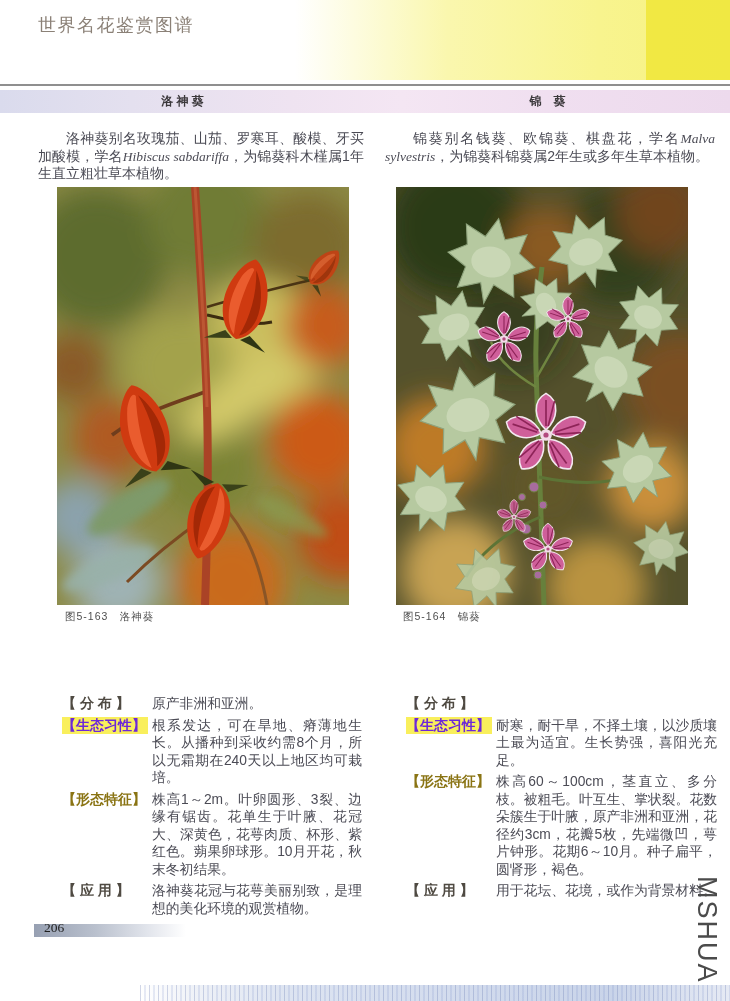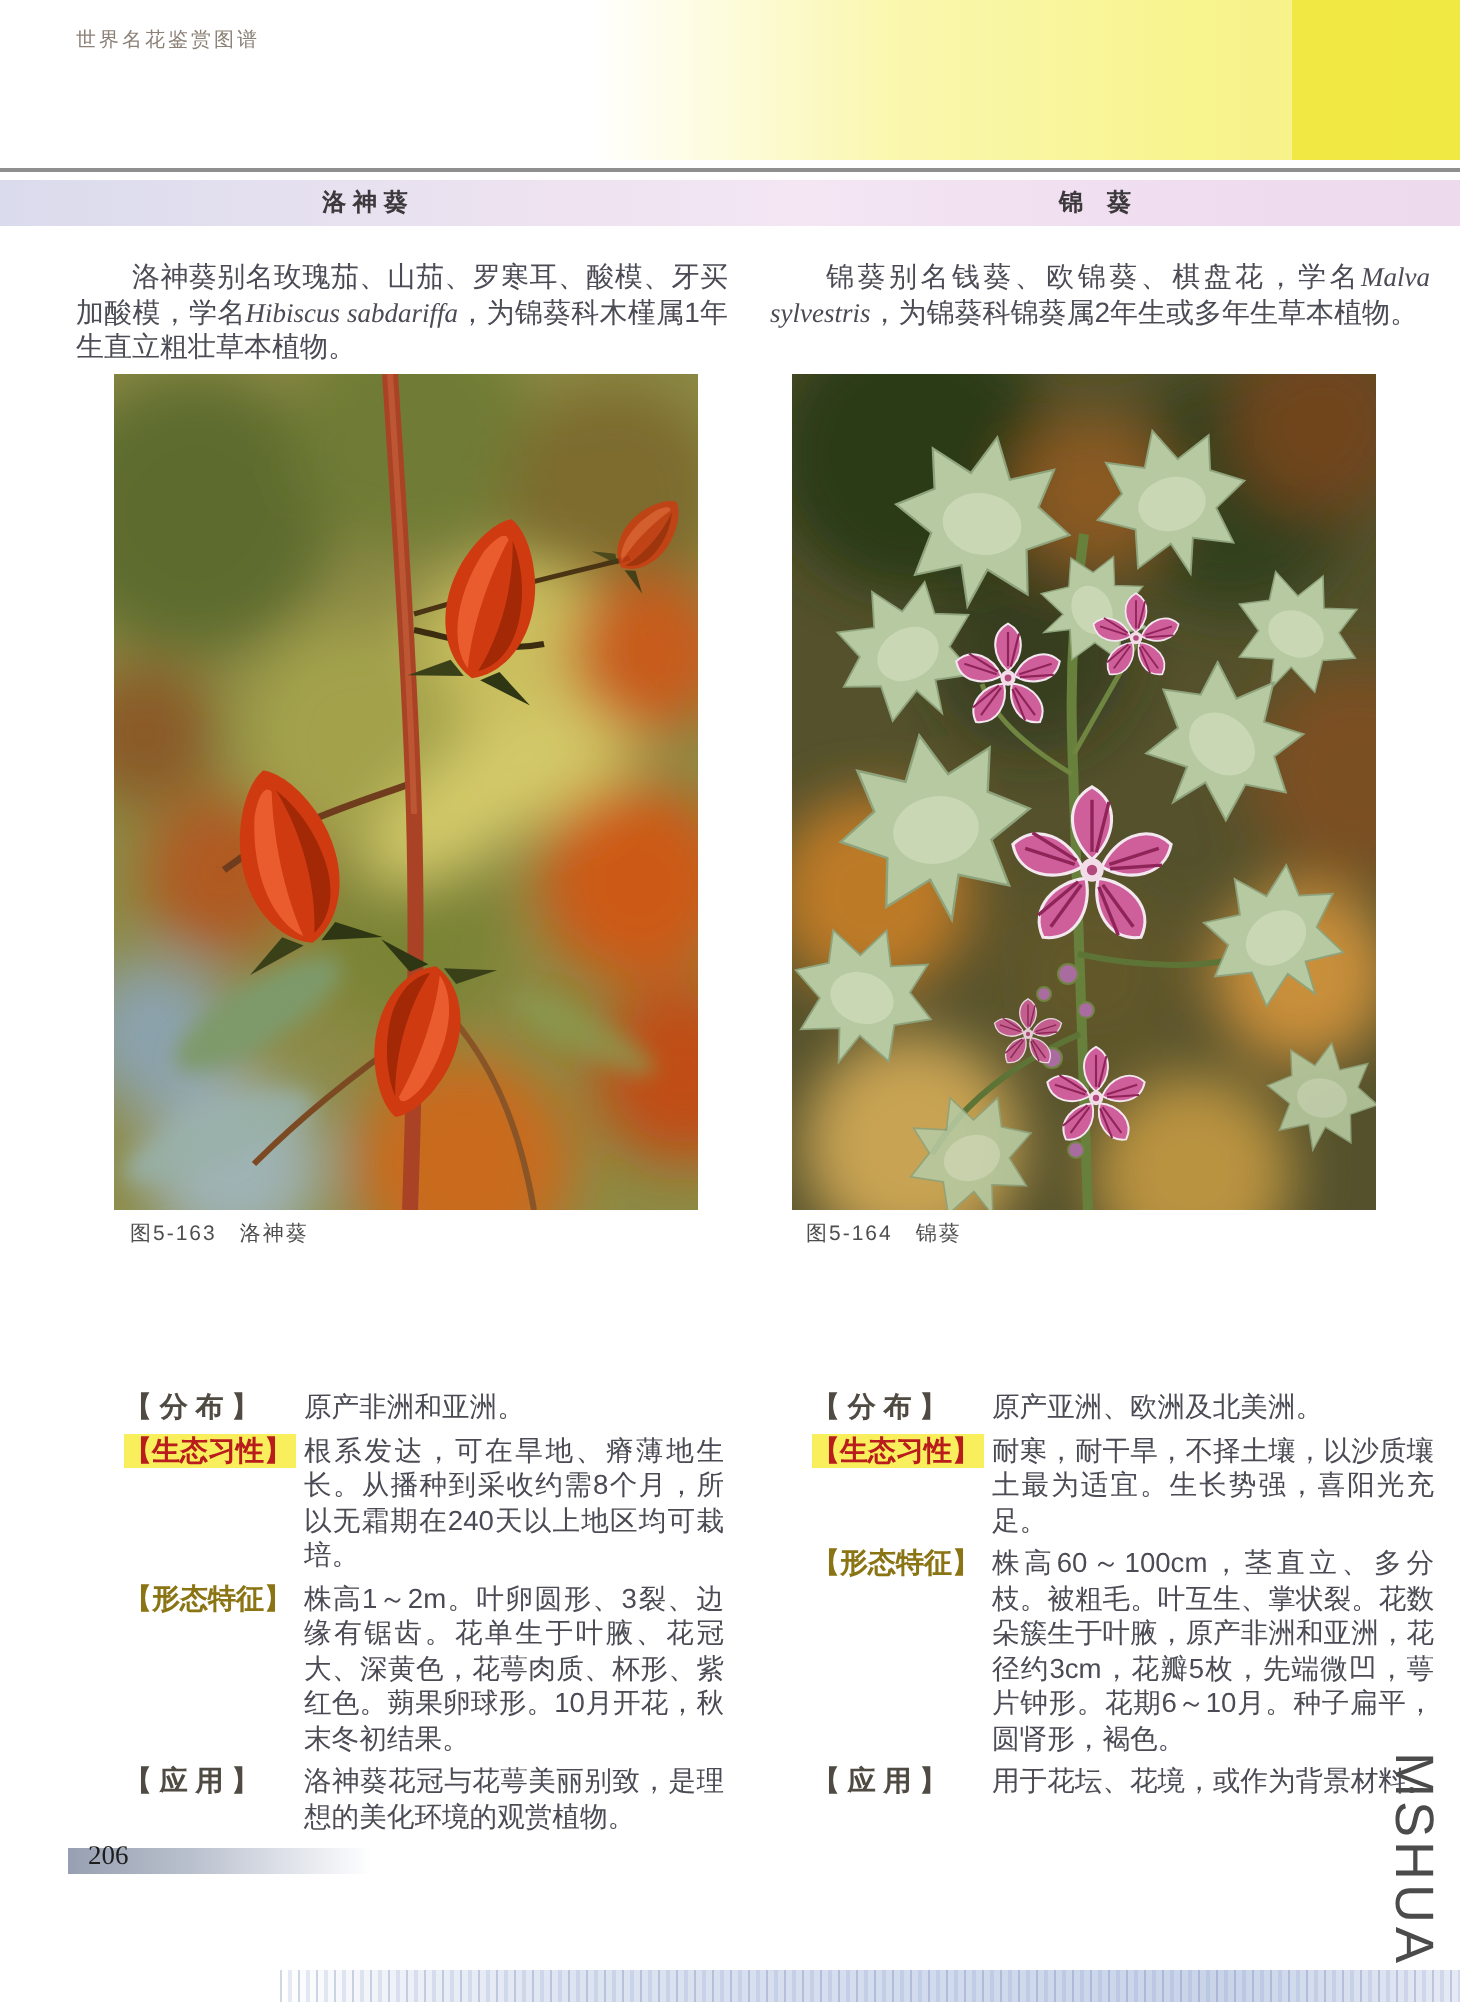--- a/index.html
+++ b/index.html
@@ -1,19 +1,19 @@
 <!DOCTYPE html>
 <html><head>
 <meta charset="utf-8">
 <style>
   html,body{margin:0;padding:0;background:#ffffff;}
   #page{position:relative;width:730px;height:1001px;background:#ffffff;overflow:hidden;
         font-family:"Liberation Sans",sans-serif;}
 
-  .book-header{position:absolute;left:38px;top:13px;font-size:10px;color:#8b8177;letter-spacing:1.5px;}
+  .book-header{position:absolute;left:38px;top:13px;font-size:18px;color:#8b8177;letter-spacing:1.5px;}
 
   .yellow-band{position:absolute;left:295px;top:0;width:435px;height:80px;
       background:linear-gradient(90deg,rgba(250,248,190,0) 0%,#faf7ae 35%,#f8f48e 70%,#f6f182 100%);}
   .yellow-block{position:absolute;right:0;top:0;width:84px;height:80px;background:#f0e73c;opacity:.9;}
 
   .header-rule{position:absolute;left:0;top:84px;width:730px;height:2px;background:#8f8f8f;}
 
   .title-band{position:absolute;left:0;top:90px;width:730px;height:23px;
       background:linear-gradient(90deg,#dadbed 0%,#e4e0ef 18%,#efe3f1 40%,#f4e6f3 55%,#f0dff0 75%,#eddaed 100%);}
   .title-half{position:absolute;top:0;width:365px;text-align:center;line-height:23px;
@@ -31,21 +31,21 @@
 
   .caption{position:absolute;top:610px;font-size:10.5px;color:#4e4e4e;letter-spacing:1px;}
   .caption.left{left:65px;text-align:center;} .caption.right{left:403px;}
 
   .sections{position:absolute;top:695px;}
   .sections.left{left:62px;width:300px;} .sections.right{left:406px;width:311px;}
   .section-row{display:flex;margin-bottom:4px;}
   .section-label{flex:0 0 86px;font-weight:bold;font-size:14px;line-height:17.5px;
       color:#4f4a42;white-space:nowrap;align-self:flex-start;}
   .section-label.olive{color:#8a7414;}
-  .section-label.hl{color:#b91c1c;background:#f9ef5c;}
+  .section-label.hl{color:#6d28d9;background:#f9ef5c;}
   .section-text{flex:1;font-size:13.8px;line-height:17.5px;color:#4b4b55;text-align:justify;margin-left:4px;}
 
   .pagebar{position:absolute;left:34px;top:924px;width:152px;height:13px;
       background:linear-gradient(90deg,#97a0b2 0%,#b9c0cd 40%,#e2e5ec 75%,rgba(255,255,255,0) 100%);}
   .pagenum{position:absolute;left:44px;top:920px;font-family:"Liberation Serif",serif;
       font-size:13.5px;color:#1d1d1d;}
 
   .bottom-strip{position:absolute;left:140px;top:985px;width:590px;height:16px;
       background:
         repeating-linear-gradient(90deg,rgba(90,110,170,.28) 0 1px,rgba(255,255,255,0) 1px 4px,
@@ -228,21 +228,20 @@
     </div>
     <div class="section-row">
       <span class="section-label">【 应 用 】</span>
       <span class="section-text">洛神葵花冠与花萼美丽别致，是理想的美化环境的观赏植物。</span>
     </div>
   </div>
 
   <div class="sections right">
     <div class="section-row">
       <span class="section-label">【 分 布 】</span>
-      <span class="section-text">原产亚洲、欧洲及北美洲。</span>
     </div>
     <div class="section-row">
       <span class="section-label hl">【生态习性】</span>
       <span class="section-text">耐寒，耐干旱，不择土壤，以沙质壤土最为适宜。生长势强，喜阳光充足。</span>
     </div>
     <div class="section-row">
       <span class="section-label olive">【形态特征】</span>
       <span class="section-text">株高60～100cm，茎直立、多分枝。被粗毛。叶互生、掌状裂。花数朵簇生于叶腋，原产非洲和亚洲，花径约3cm，花瓣5枚，先端微凹，萼片钟形。花期6～10月。种子扁平，圆肾形，褐色。</span>
     </div>
     <div class="section-row">

